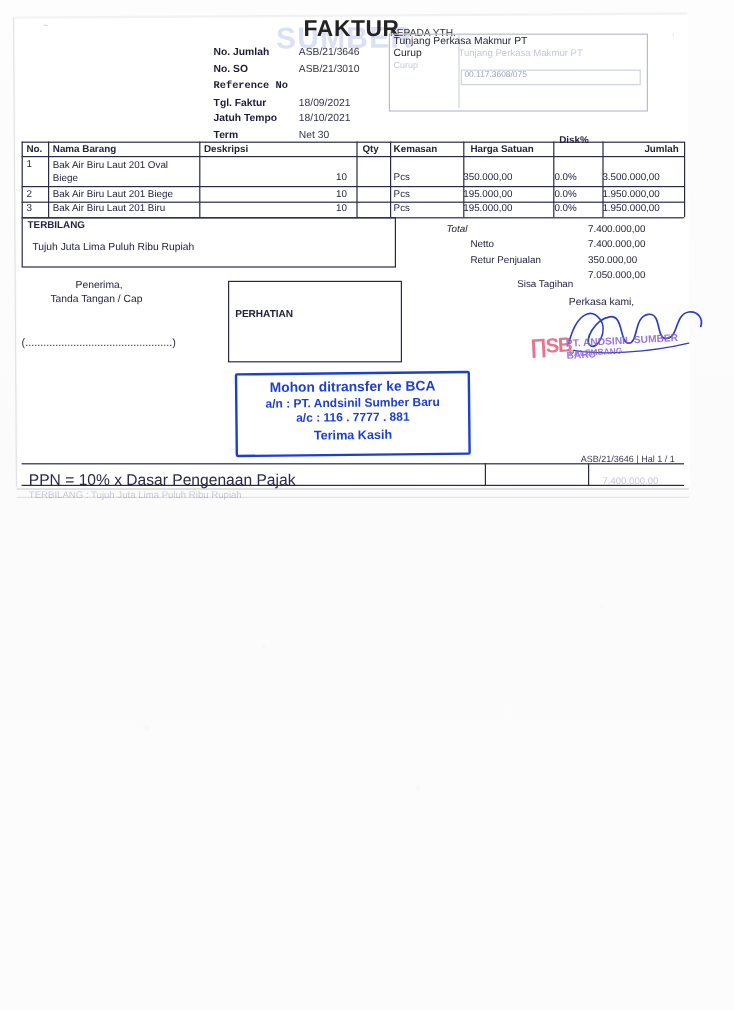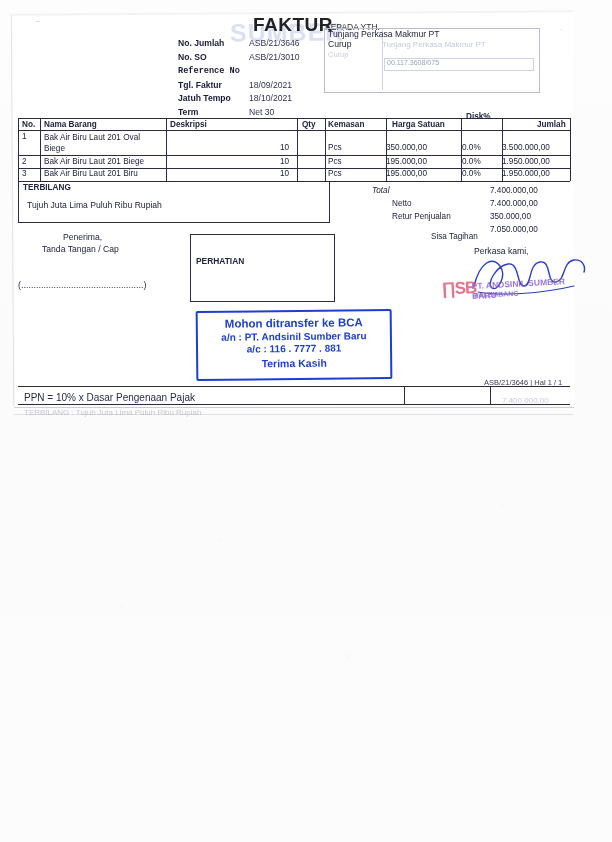--- a/index.html
+++ b/index.html
@@ -100,21 +100,21 @@
   .logo-mark{
     position:absolute;left:-10px;top:0px;font-size:17px;color:#e25c7a;font-weight:bold;
     letter-spacing:-1px;
   }
   
   .sig{position:absolute;left:470px;top:252px;width:120px;height:48px;}
   .sig svg{overflow:visible;}
 
   
   .footer-ref{position:absolute;left:484px;top:378px;font-size:7.5px;color:#3a3a55;}
-  .ppn{position:absolute;left:24px;top:392px;font-size:10px;color:#2a2a48;}
+  .ppn{position:absolute;left:24px;top:392px;font-size:13px;color:#2a2a48;}
   .ppn-line{position:absolute;left:18px;top:386px;width:552px;height:1px;background:#2a2a48;}
   .ppn-line2{position:absolute;left:18px;top:404px;width:552px;height:1px;background:#2a2a48;}
   .ppn-v1{position:absolute;left:404px;top:386px;width:1px;height:19px;background:#2a2a48;}
   .ppn-v2{position:absolute;left:490px;top:386px;width:1px;height:19px;background:#2a2a48;}
   .ppn-faint{position:absolute;left:24px;top:408px;font-size:8px;color:#c9c9d8;}
   .ppn-faint2{position:absolute;left:502px;top:396px;font-size:8px;color:#c9c9d8;}
 
   .paren{position:absolute;left:18px;top:280px;font-size:9px;color:#2a2a48;}
 </style>
 </head>

